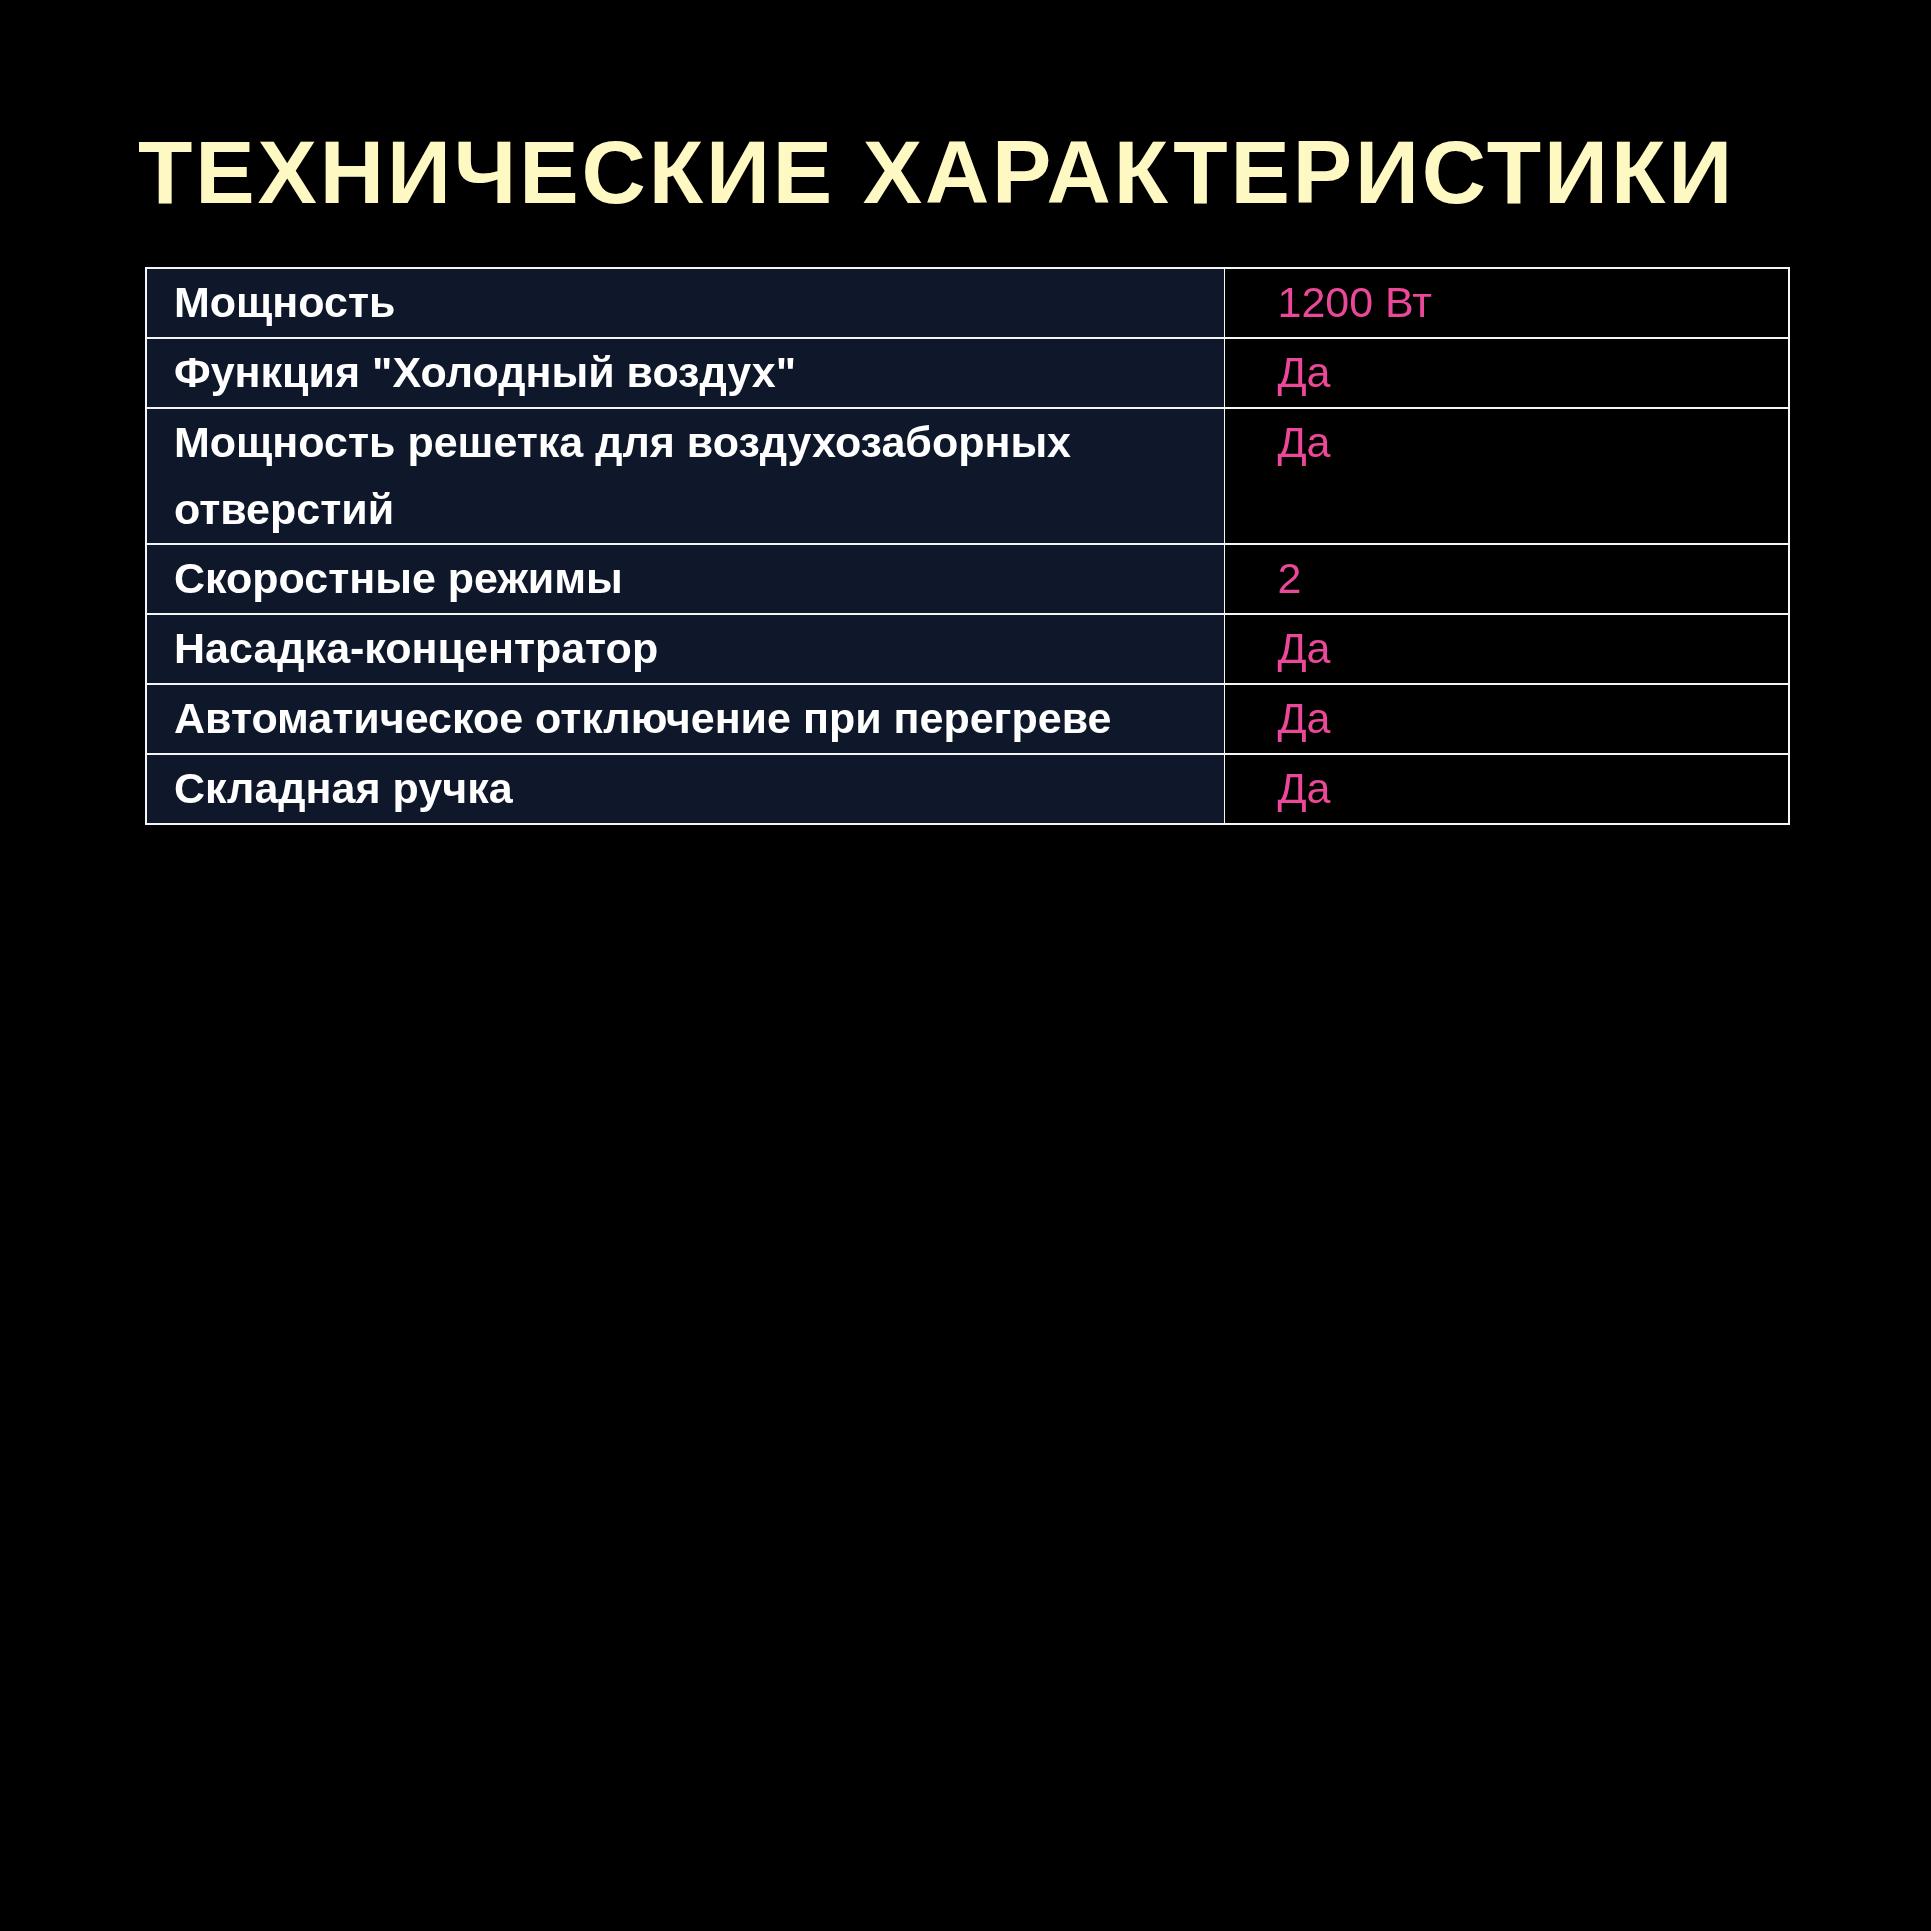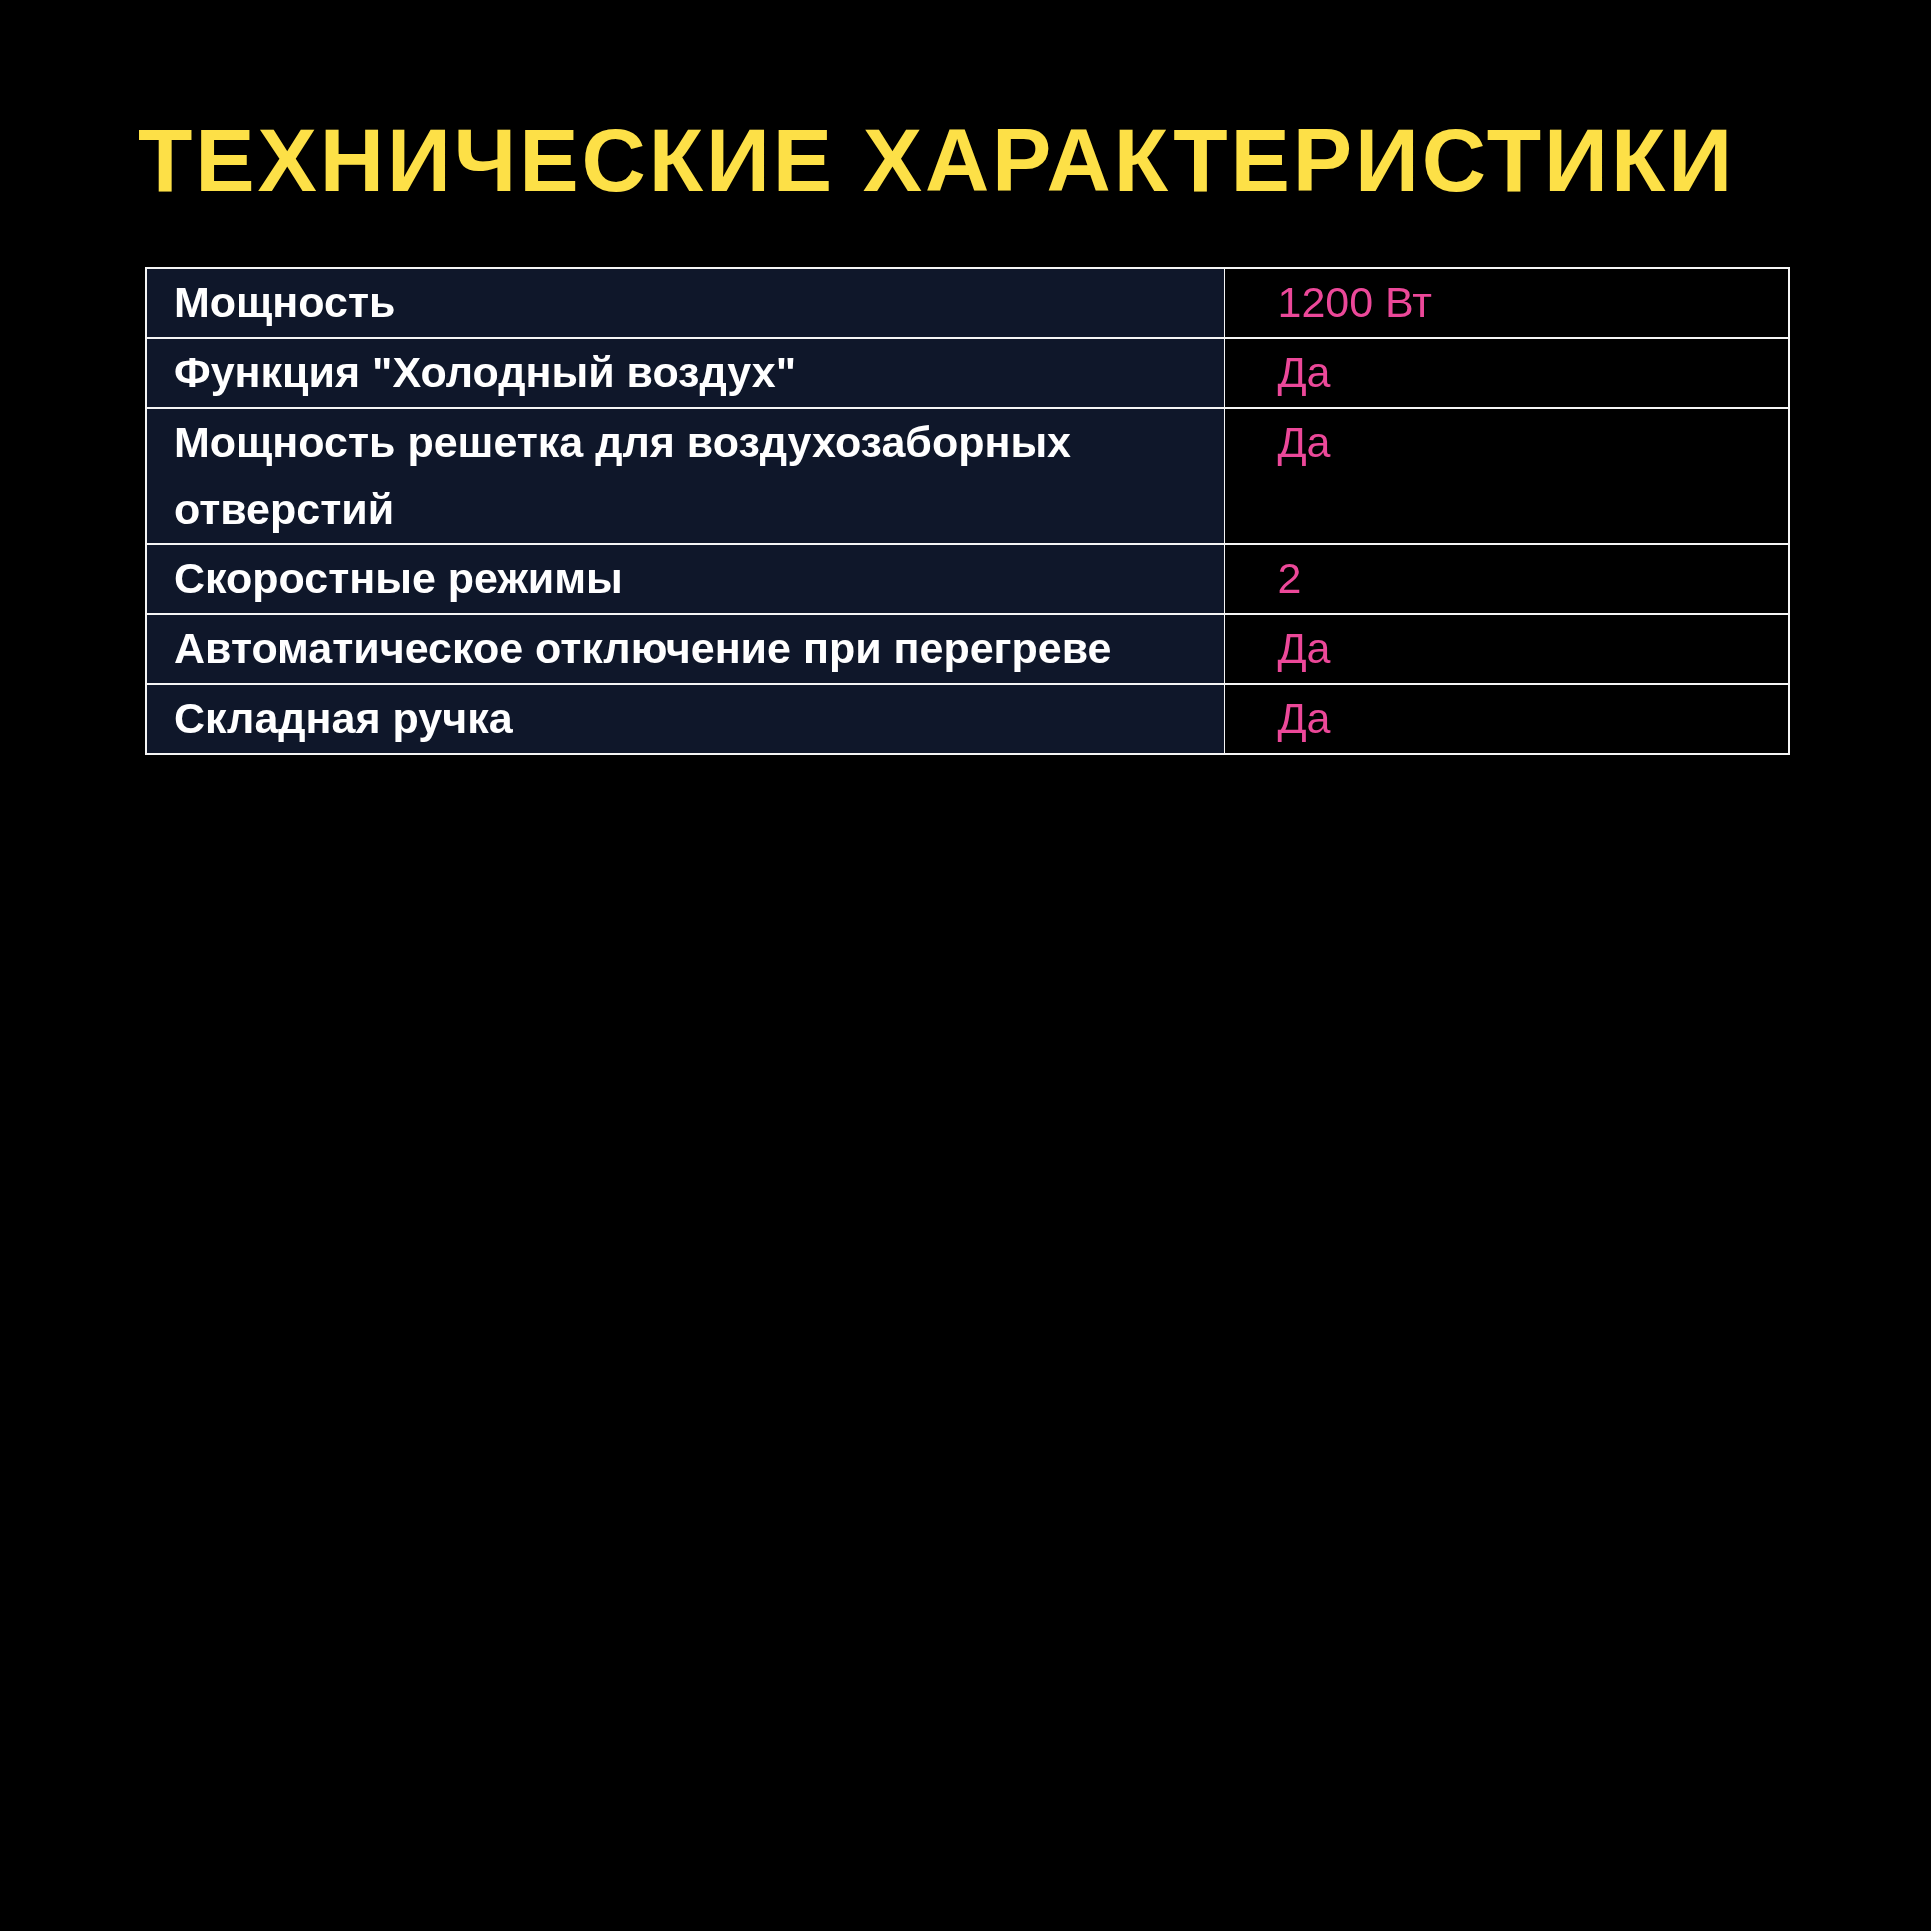--- a/index.html
+++ b/index.html
@@ -10,25 +10,25 @@
   body {
     width: 1931px;
     height: 1931px;
     position: relative;
     overflow: hidden;
     font-family: "Liberation Sans", sans-serif;
   }
   .page-title {
     position: absolute;
     left: 138px;
-    top: 116px;
+    top: 128px;
     font-size: 89px;
     font-weight: bold;
     letter-spacing: 2.9px;
-    color: #fde047;
+    color: #fef9c3;
     white-space: nowrap;
     line-height: 1;
   }
   table.specs {
     position: absolute;
     left: 145px;
     top: 267px;
     width: 1643px;
     border-collapse: collapse;
     table-layout: fixed;
@@ -95,20 +95,24 @@
     </tr>
     <tr class="row-tall">
       <td class="spec-label">Мощность решетка для воздухозаборных отверстий</td>
       <td class="spec-value">Да</td>
     </tr>
     <tr>
       <td class="spec-label">Скоростные режимы</td>
       <td class="spec-value">2</td>
     </tr>
     <tr>
+      <td class="spec-label">Насадка-концентратор</td>
+      <td class="spec-value">Да</td>
+    </tr>
+    <tr>
       <td class="spec-label">Автоматическое отключение при перегреве</td>
       <td class="spec-value">Да</td>
     </tr>
     <tr>
       <td class="spec-label">Складная ручка</td>
       <td class="spec-value">Да</td>
     </tr>
   </tbody>
 </table>
 

